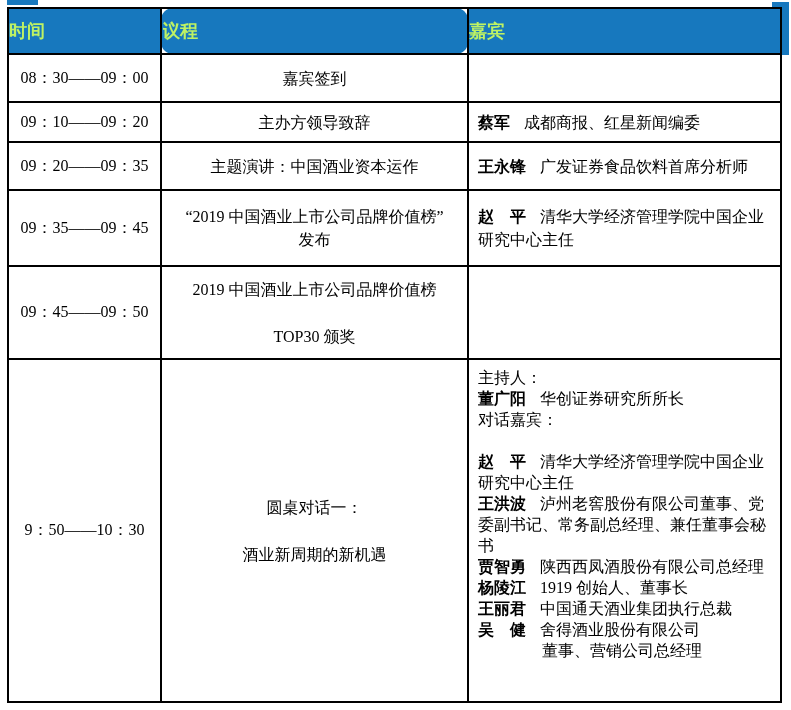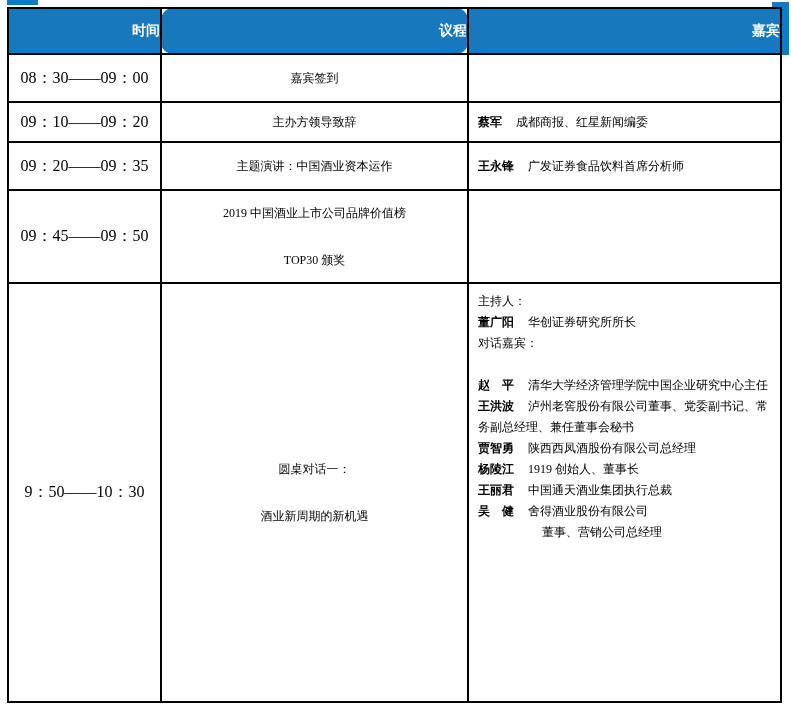--- a/index.html
+++ b/index.html
@@ -17,29 +17,29 @@
 
   table.agenda{
     position:absolute;left:7px;top:7px;z-index:1;
     width:773px;height:696px;
     border-collapse:collapse;table-layout:fixed;
     background:#fff;
   }
   .agenda th,.agenda td{
     border:2px solid #000;
     padding:0;
-    font-size:12px;
+    font-size:16px;
     overflow:hidden;
   }
   .agenda th{
-    color:#ffffff;
+    color:#bef264;
     font-family:"Liberation Sans","DejaVu Sans",sans-serif;
     font-weight:bold;
-    font-size:14px;
-    text-align:right;
+    font-size:18px;
+    text-align:left;
     vertical-align:middle;
   }
   td.t{text-align:center;vertical-align:middle;font-size:16px;}
   td.a{text-align:center;vertical-align:middle;}
   td.a .al{line-height:23px;min-height:23px;}
   td.a .sp{height:24px;}
   td.g{vertical-align:middle;text-align:left;padding-left:9px;padding-right:5px;}
   td.g .gl{line-height:21px;min-height:21px;}
   .gn{font-weight:bold;margin-right:14px;}
   .gn.wide{margin-right:46px;}
@@ -95,20 +95,32 @@
       <td class="a">
         <div class="al">主题演讲：中国酒业资本运作</div>
       </td>
       <td class="g">
         <div class="gl">
           <b class="gn">王永锋</b><span>广发证券食品饮料首席分析师</span>
         </div>
       </td>
     </tr>
 
+    <tr style="height:76px">
+      <td class="t">09：35——09：45</td>
+      <td class="a">
+        <div class="al">“2019 中国酒业上市公司品牌价值榜”</div>
+        <div class="al">发布</div>
+      </td>
+      <td class="g">
+        <div class="gl" style="line-height:23px">
+          <b class="gn">赵　平</b><span>清华大学经济管理学院中国企业研究中心主任</span>
+        </div>
+      </td>
+    </tr>
 
     <tr style="height:93px">
       <td class="t">09：45——09：50</td>
       <td class="a">
         <div class="al">2019 中国酒业上市公司品牌价值榜</div>
         <div class="sp"></div>
         <div class="al">TOP30 颁奖</div>
       </td>
       <td class="g"></td>
     </tr>

